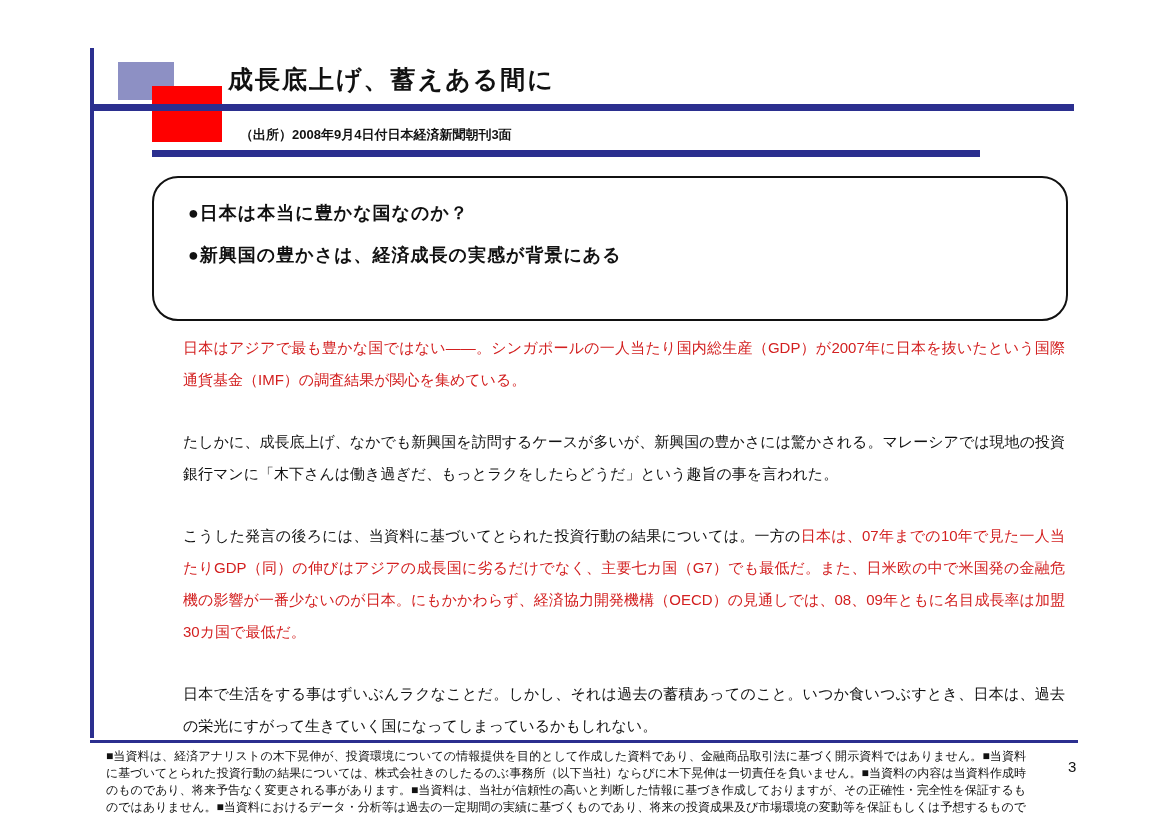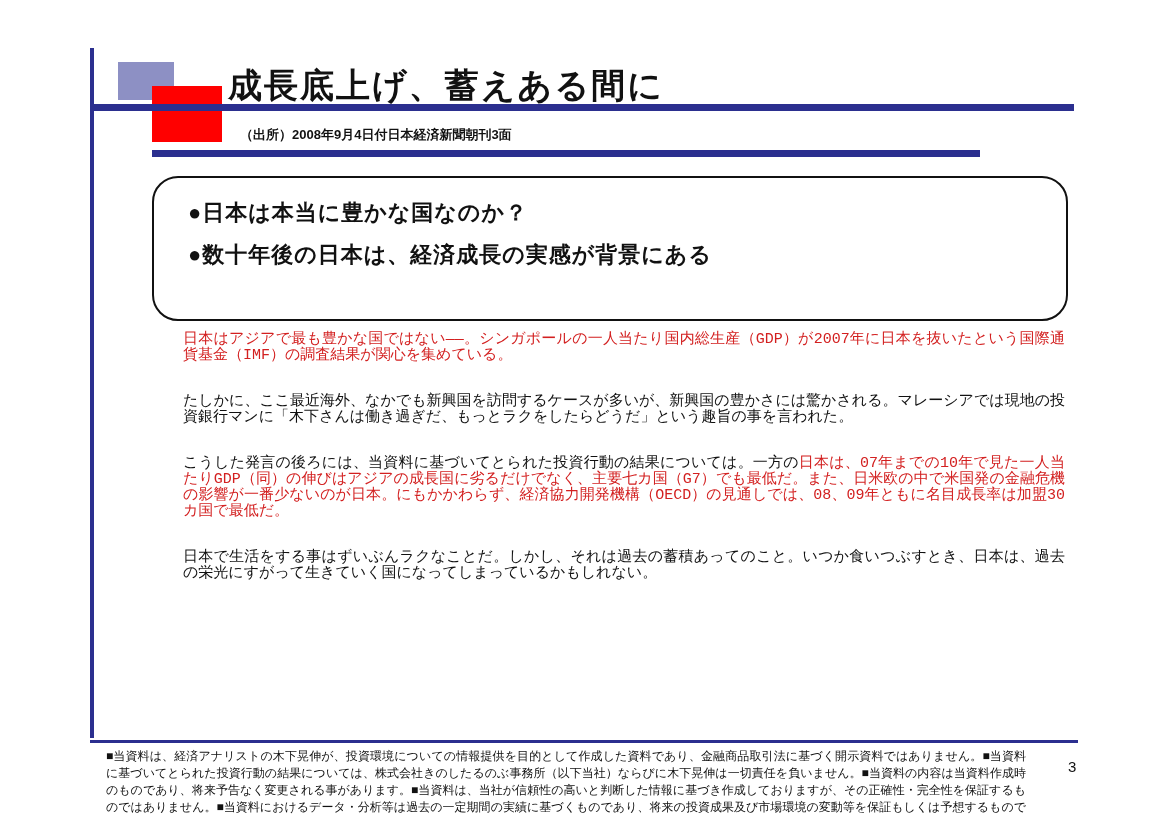--- a/index.html
+++ b/index.html
@@ -45,21 +45,21 @@
     left: 152px;
     top: 86px;
     width: 70px;
     height: 56px;
     background: #ff0000;
   }
   .title {
     position: absolute;
     left: 228px;
     top: 63px;
-    font-size: 34px;
+    font-size: 25px;
     font-weight: bold;
     letter-spacing: 2px;
     color: #111111;
     white-space: nowrap;
   }
   .title-bar {
     position: absolute;
     left: 94px;
     top: 104px;
     width: 980px;
@@ -89,40 +89,39 @@
     left: 152px;
     top: 176px;
     width: 916px;
     height: 145px;
     border: 2.5px solid #111111;
     border-radius: 26px;
     box-sizing: border-box;
     padding: 14px 0 0 34px;
   }
   .bullet-line {
-    font-size: 22px;
+    font-size: 18px;
     font-weight: bold;
     color: #111111;
     line-height: 42px;
     letter-spacing: 1px;
     white-space: nowrap;
   }
   
   .body-wrap {
     position: absolute;
     left: 183px;
     top: 332px;
     width: 882px;
   }
   .para {
     font-size: 15px;
-    line-height: 16px;
+    line-height: 32px;
     margin-bottom: 30px;
     text-align: justify;
-    font-family: Liberation Mono, monospace;
   }
   .para.black { color: #111111; }
   .para.red { color: #d32020; }
   .para .red-seg { color: #d32020; margin-top: 20px; }
   .para:last-child { margin-bottom: 6px; }
   
   .footer-rule {
     position: absolute;
     left: 90px;
     top: 740px;
@@ -159,26 +158,26 @@
   <div class="header-red"></div>
 
   <div class="title">成長底上げ、蓄えある間に</div>
   <div class="title-bar"></div>
 
   <div class="source">（出所）2008年9月4日付日本経済新聞朝刊3面</div>
   <div class="source-bar"></div>
 
   <div class="bullet-box">
     <div class="bullet-line">●日本は本当に豊かな国なのか？</div>
-    <div class="bullet-line">●数十年後の日本は、経済成長の実感が背景にある</div>
+    <div class="bullet-line">●新興国の豊かさは、経済成長の実感が背景にある</div>
   </div>
 
   <div class="body-wrap">
     <div class="para red">日本はアジアで最も豊かな国ではない――。シンガポールの一人当たり国内総生産（GDP）が2007年に日本を抜いたという国際通貨基金（IMF）の調査結果が関心を集めている。</div>
-    <div class="para black">たしかに、ここ最近海外、なかでも新興国を訪問するケースが多いが、新興国の豊かさには驚かされる。マレーシアでは現地の投資銀行マンに「木下さんは働き過ぎだ、もっとラクをしたらどうだ」という趣旨の事を言われた。</div>
+    <div class="para black">たしかに、成長底上げ、なかでも新興国を訪問するケースが多いが、新興国の豊かさには驚かされる。マレーシアでは現地の投資銀行マンに「木下さんは働き過ぎだ、もっとラクをしたらどうだ」という趣旨の事を言われた。</div>
     <div class="para black"><span>こうした発言の後ろには、当資料に基づいてとられた投資行動の結果については。一方の</span><span class="red-seg">日本は、07年までの10年で見た一人当たりGDP（同）の伸びはアジアの成長国に劣るだけでなく、主要七カ国（G7）でも最低だ。また、日米欧の中で米国発の金融危機の影響が一番少ないのが日本。にもかかわらず、経済協力開発機構（OECD）の見通しでは、08、09年ともに名目成長率は加盟30カ国で最低だ。</span></div>
     <div class="para black">日本で生活をする事はずいぶんラクなことだ。しかし、それは過去の蓄積あってのこと。いつか食いつぶすとき、日本は、過去の栄光にすがって生きていく国になってしまっているかもしれない。</div>
   </div>
 
   <div class="footer-rule"></div>
   <div class="disclaimer">■当資料は、経済アナリストの木下晃伸が、投資環境についての情報提供を目的として作成した資料であり、金融商品取引法に基づく開示資料ではありません。■当資料に基づいてとられた投資行動の結果については、株式会社きのしたるのぶ事務所（以下当社）ならびに木下晃伸は一切責任を負いません。■当資料の内容は当資料作成時のものであり、将来予告なく変更される事があります。■当資料は、当社が信頼性の高いと判断した情報に基づき作成しておりますが、その正確性・完全性を保証するものではありません。■当資料におけるデータ・分析等は過去の一定期間の実績に基づくものであり、将来の投資成果及び市場環境の変動等を保証もしくは予想するものではありません。</div>
   <div class="page-num">3</div>
 
 </div>
 

